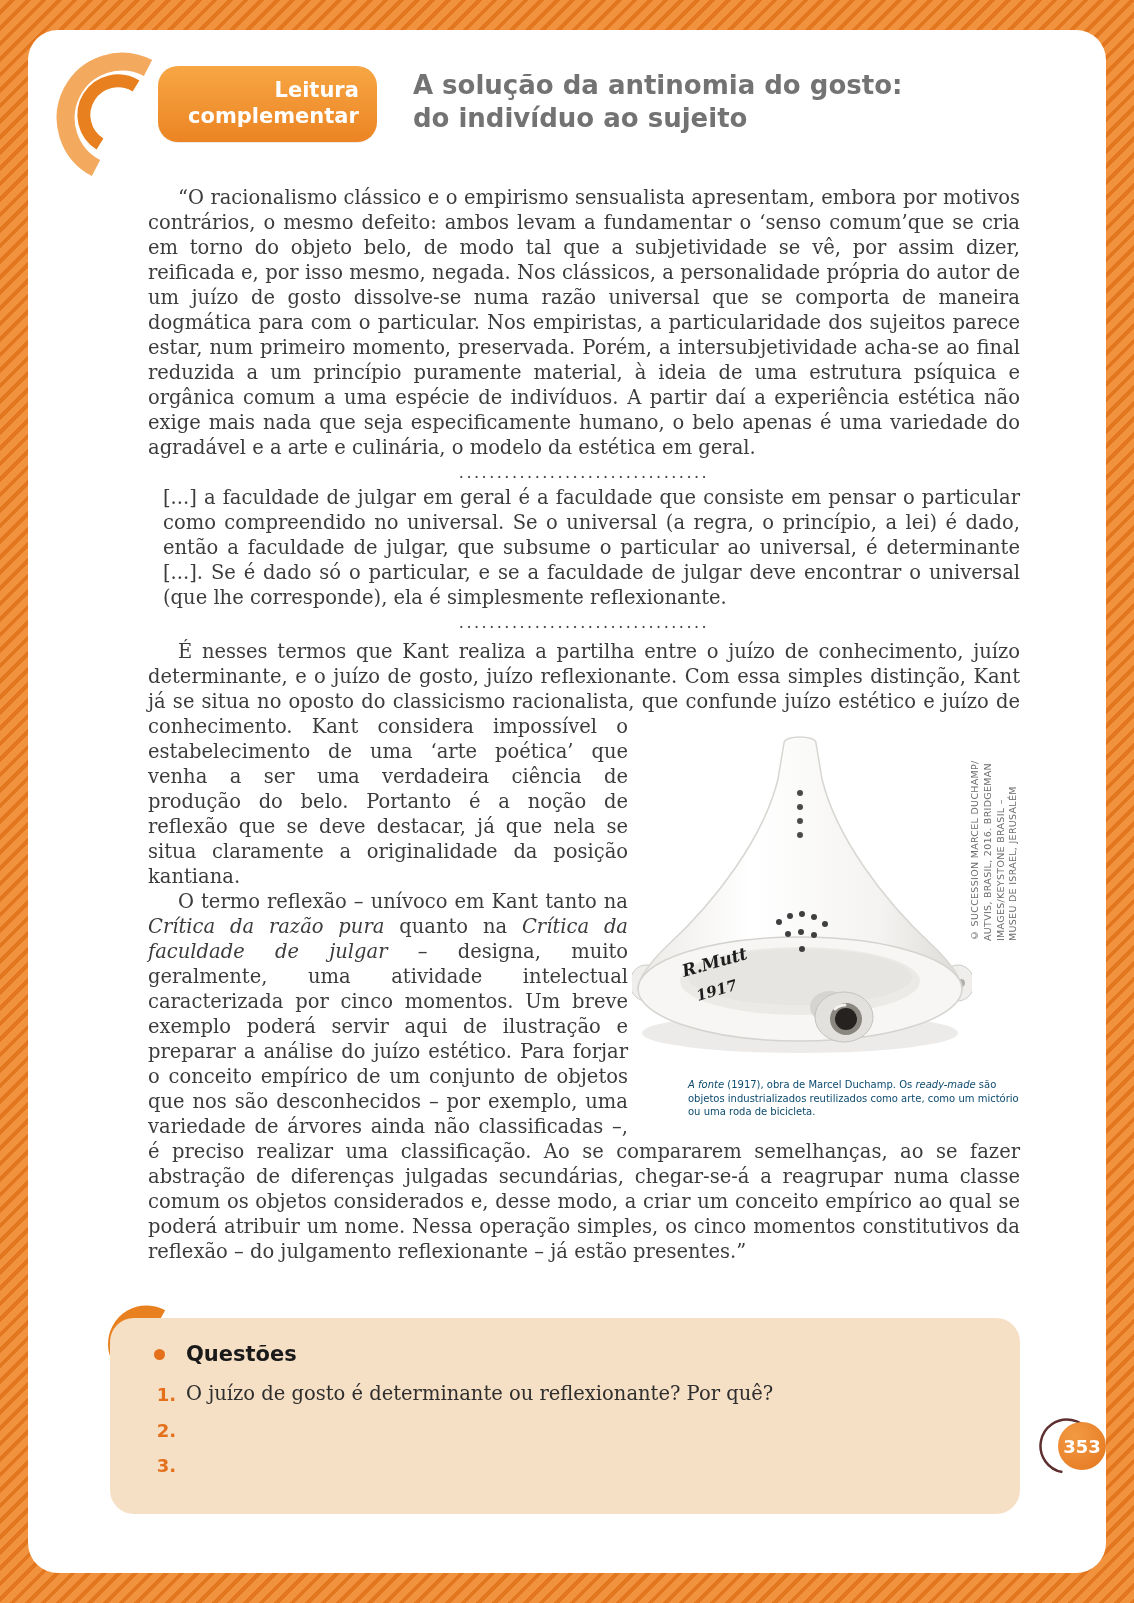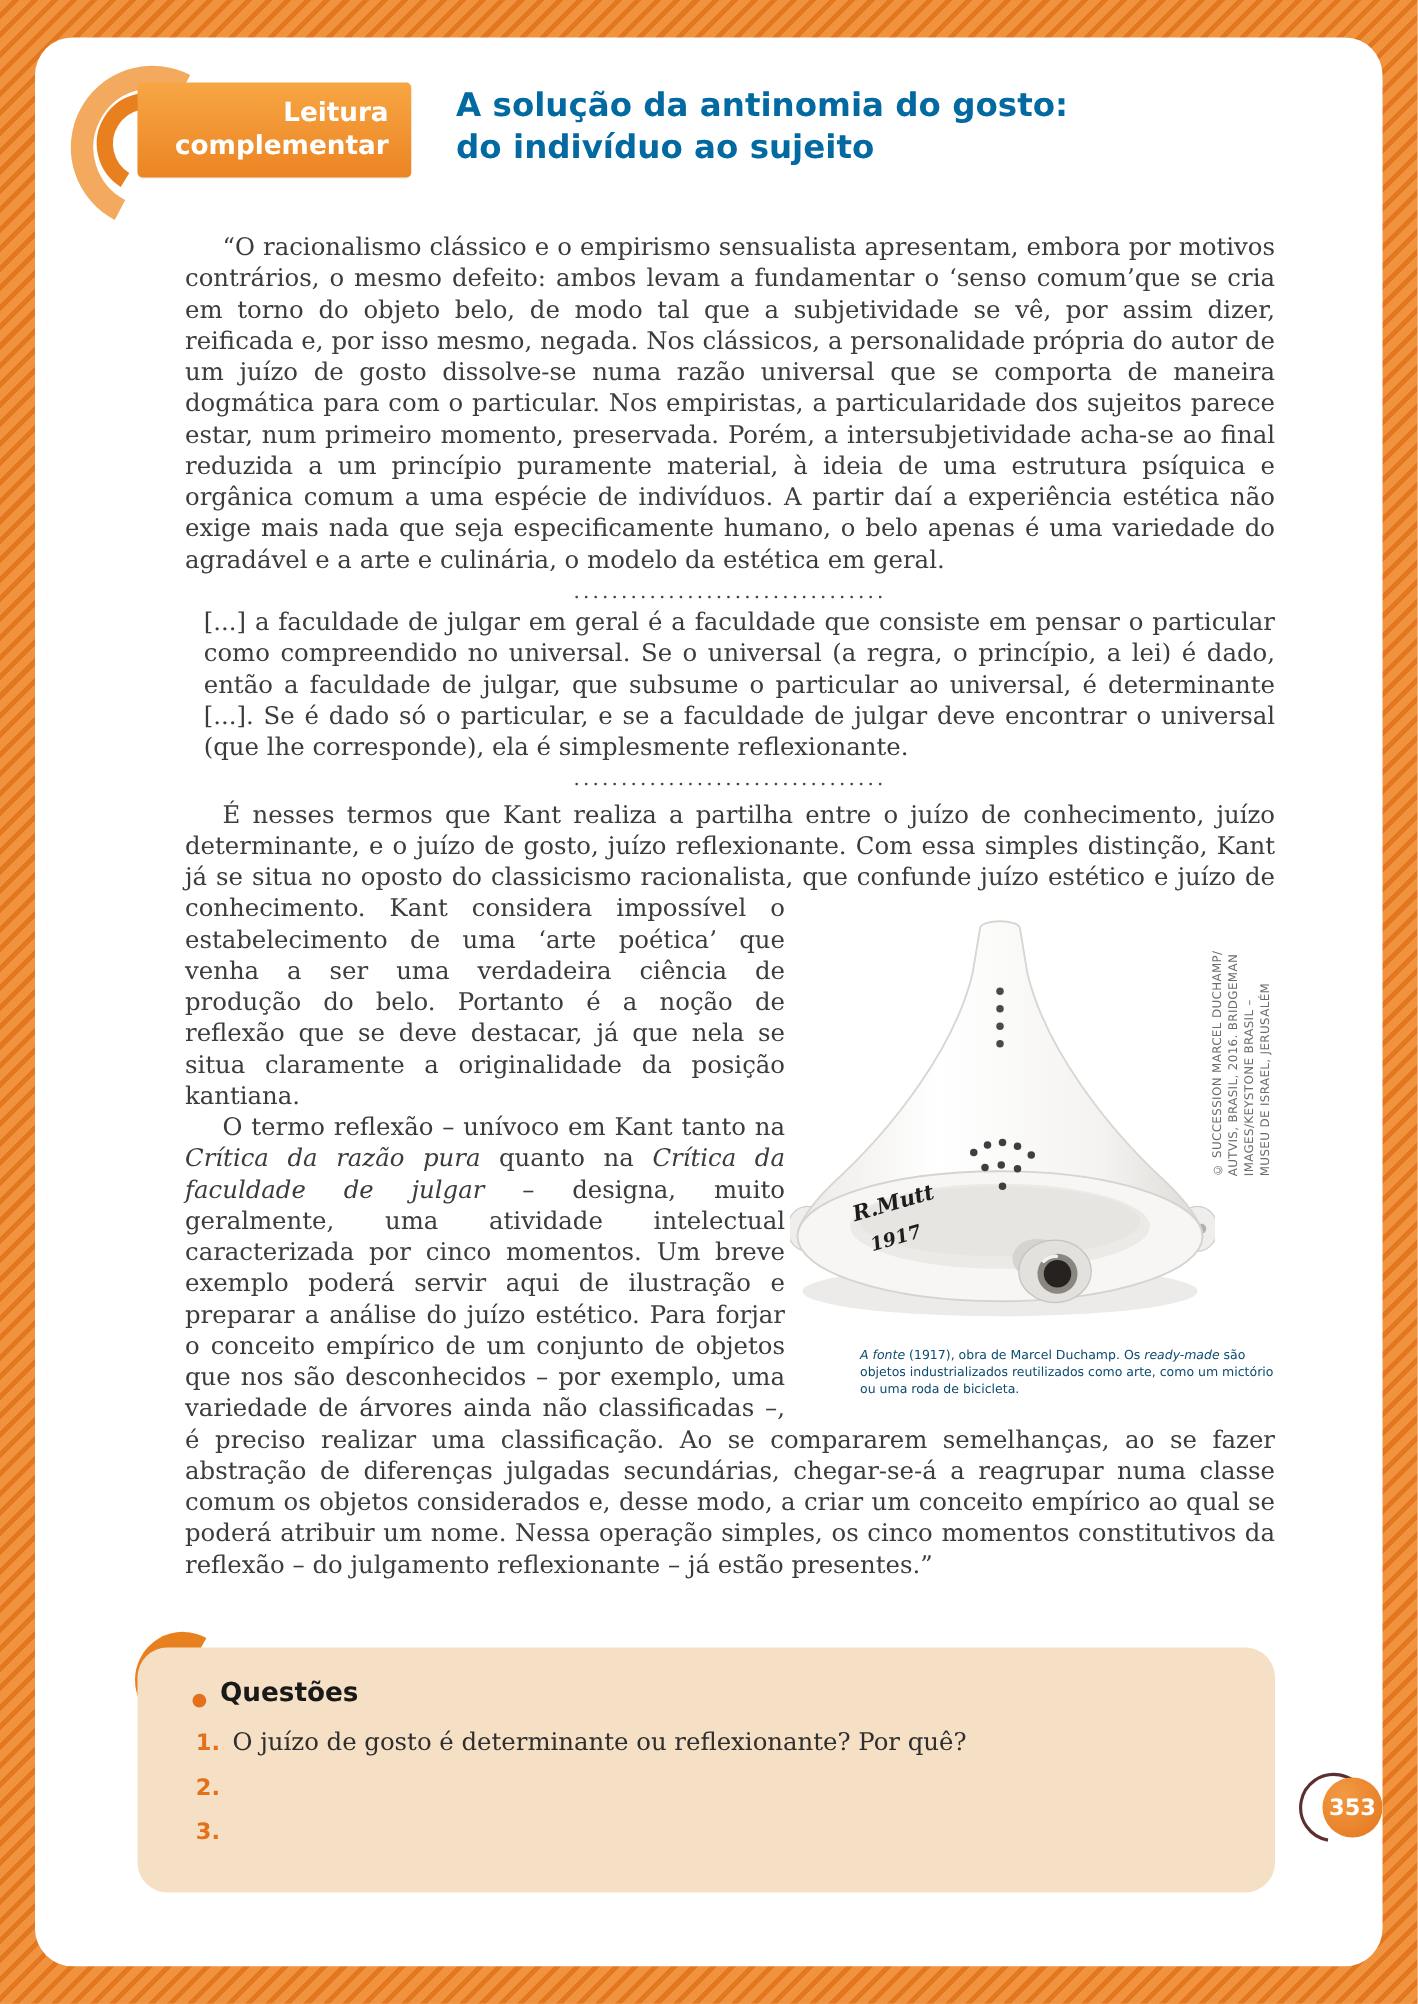--- a/index.html
+++ b/index.html
@@ -18,25 +18,25 @@
     padding:36px 86px 0 82px;overflow:hidden;
   }
   
   .header{position:relative;display:flex;align-items:flex-start;gap:36px;}
   .swirl{position:absolute;left:-66px;top:-14px;z-index:0;}
   .badge{
     position:relative;z-index:1;
     background:linear-gradient(180deg,#f7a644,#ec8423);
     color:#fff;font-family:"DejaVu Sans",sans-serif;font-weight:bold;
     font-size:21px;line-height:1.22;text-align:right;
-    padding:12px 18px 13px 30px;border-radius:4px;min-width:150px;
-    white-space:pre-line;box-shadow:0 1px 0 rgba(0,0,0,.08);
+    padding:12px 18px 13px 30px;border-radius:20px;min-width:150px;
+    white-space:pre-line;box-shadow:0 1px 0 rgba(0,0,0,.08);margin-left:48px;
   }
   .page-title{
-    margin-top:3px;color:#0369a1;font-family:"DejaVu Sans",sans-serif;
+    margin-top:3px;color:#737373;font-family:"DejaVu Sans",sans-serif;
     font-weight:bold;font-size:26px;line-height:1.25;white-space:pre-line;
   }
   
   .article{margin-top:34px;font-size:19.5px;line-height:25px;color:#3c3c3c;text-align:justify;margin-left:38px;}
   .article p{margin:0;}
   p.indent{text-indent:30px;}
   .dots{text-align:center;letter-spacing:2.5px;font-size:16px;color:#444;margin:13px 0 10px;text-indent:0;}
   .quote{padding-left:15px;}
   .cite{font-family:"DejaVu Sans",sans-serif;font-size:13.5px;line-height:1.35;color:#3a3a3a;text-align:right;margin-top:9px;}
   .lower{margin-top:4px;}
@@ -59,21 +59,21 @@
   }
   .ferry{width:500px;text-align:right;margin-top:10px;}
   .clear{clear:both;}
   
   .q-wrap{position:relative;margin-top:54px;}
   .q-deco{position:absolute;left:-12px;top:-16px;z-index:0;}
   .questions{
     position:relative;z-index:1;background:#f5dfc5;border-radius:24px;
     padding:24px 44px 28px 44px;
   }
-  .q-head{display:flex;align-items:flex-end;gap:11px;
+  .q-head{display:flex;align-items:center;gap:21px;
     font-family:"DejaVu Sans",sans-serif;font-weight:bold;font-size:21px;color:#191919;}
   .q-bullet{width:11px;height:11px;border-radius:50%;background:#e4701b;flex:0 0 auto;}
   .q-list{margin:14px 0 0 0;padding:0;list-style:none;font-size:19.5px;line-height:1.45;color:#2e2e2e;}
   .q-item{display:flex;gap:10px;margin:7px 0;}
   .q-num{color:#e4701b;font-weight:bold;font-family:"DejaVu Sans",sans-serif;font-size:18px;min-width:22px;text-align:right;padding-top:2px;}
   
   .pagenum{position:absolute;right:10px;bottom:98px;width:58px;height:58px;}
   .pn-ring{position:absolute;left:0;top:0;}
   .pn-circle{
     position:absolute;left:20px;top:5px;width:48px;height:48px;border-radius:50%;

